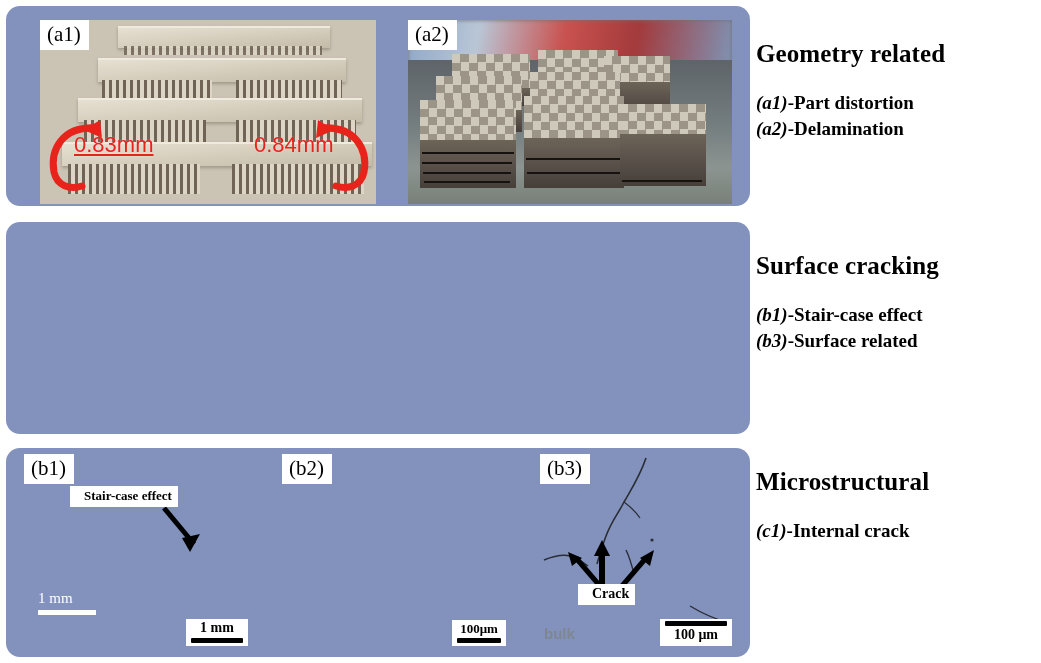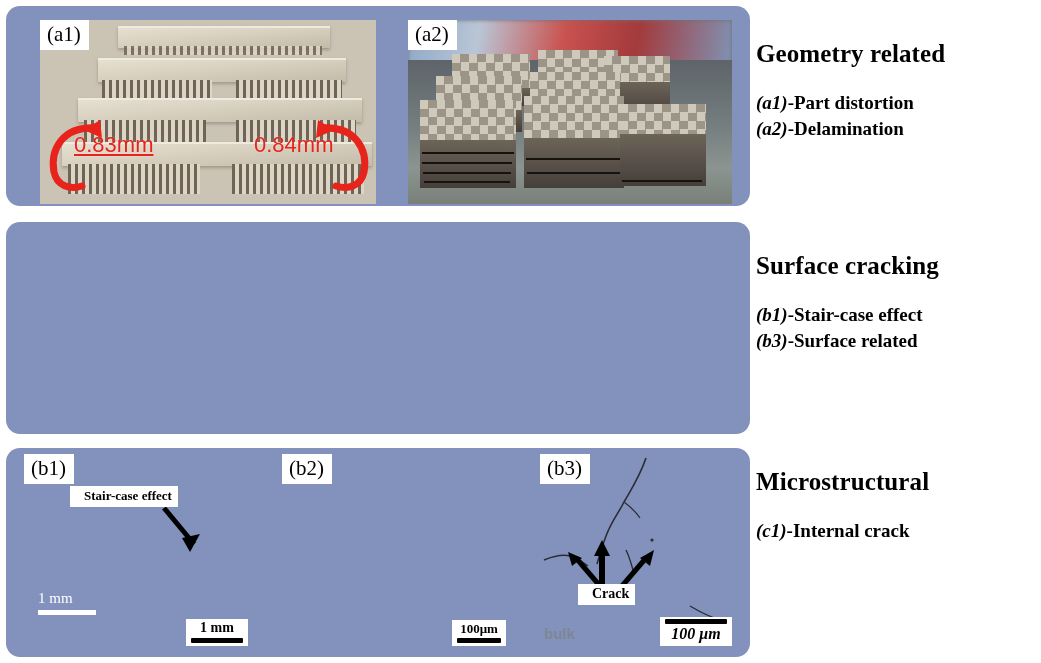--- a/index.html
+++ b/index.html
@@ -398,21 +398,21 @@
           <line x1="10" y1="50" x2="10" y2="14" stroke="#000" stroke-width="6"></line>
           <polygon points="10,0 18,16 2,16" fill="#000"></polygon>
         </svg>
         <svg class="b3-arrow" style="left:76px; top:92px;" width="40" height="44" viewBox="0 0 40 44">
           <line x1="6" y1="40" x2="30" y2="12" stroke="#000" stroke-width="5"></line>
           <polygon points="38,4 24,12 34,20" fill="#000"></polygon>
         </svg>
       </div>
       <div class="callout" style="left:38px; top:130px; font-size:14px;">Crack</div>
       <div class="b3-bulk" style="left:4px; bottom:4px;">bulk</div>
-      <div class="sbar-box line-top" style="right:0; bottom:0; font-size:16px;font-style:italic;">
+      <div class="sbar-box line-top" style="right:0; bottom:0; font-size:14px;">
         <div class="sb-line" style="width:62px;"></div>
         <span>100 μm</span>
       </div>
       <div class="panel-label">(b3)</div>
     </div>
   </div>
 
   <div class="row-box" id="row-c">
 
     

